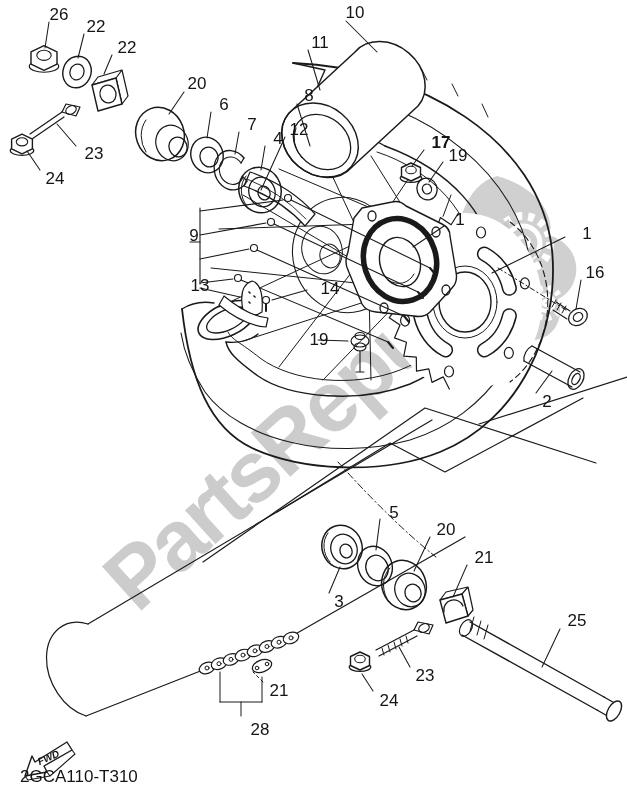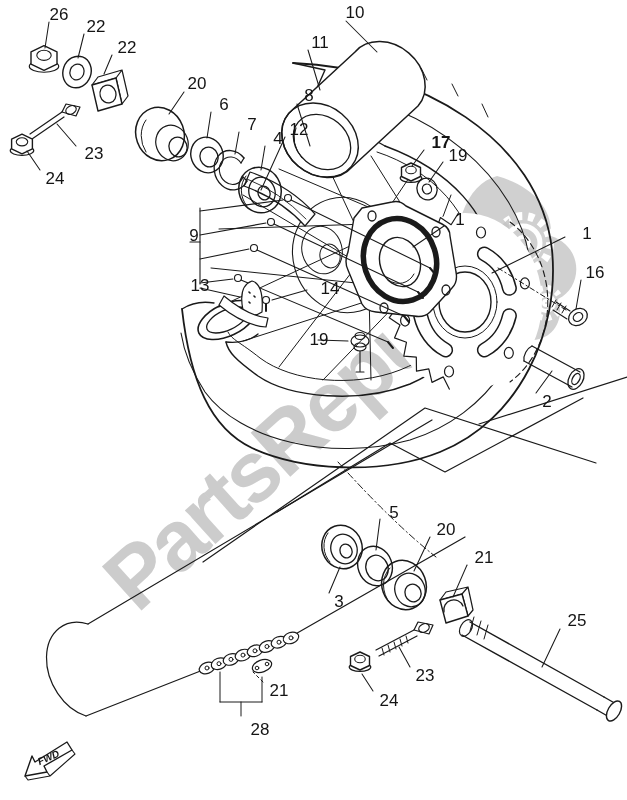--- a/index.html
+++ b/index.html
@@ -344,13 +344,14 @@
     </div>
 
   <div class="fwd">
     <svg width="60" height="46" fill="#ffffff" stroke="#1a1a1a" stroke-width="1.4" stroke-linejoin="round">
       <path d="M 47,4 L 52,12 L 24,28 L 27,34 L 5,38 L 12,18 L 15,24 Z"></path>
       <path d="M 5,38 L 8,42 L 30,38 L 27,34 M 30,38 L 55,16 L 52,12" fill="none" stroke-width="1.1"></path>
     </svg>
     <span class="fwd-label">FWD</span>
   </div>
 
+  <div class="code">2GCA110-T310</div>
 </div>
 
 </body></html>

